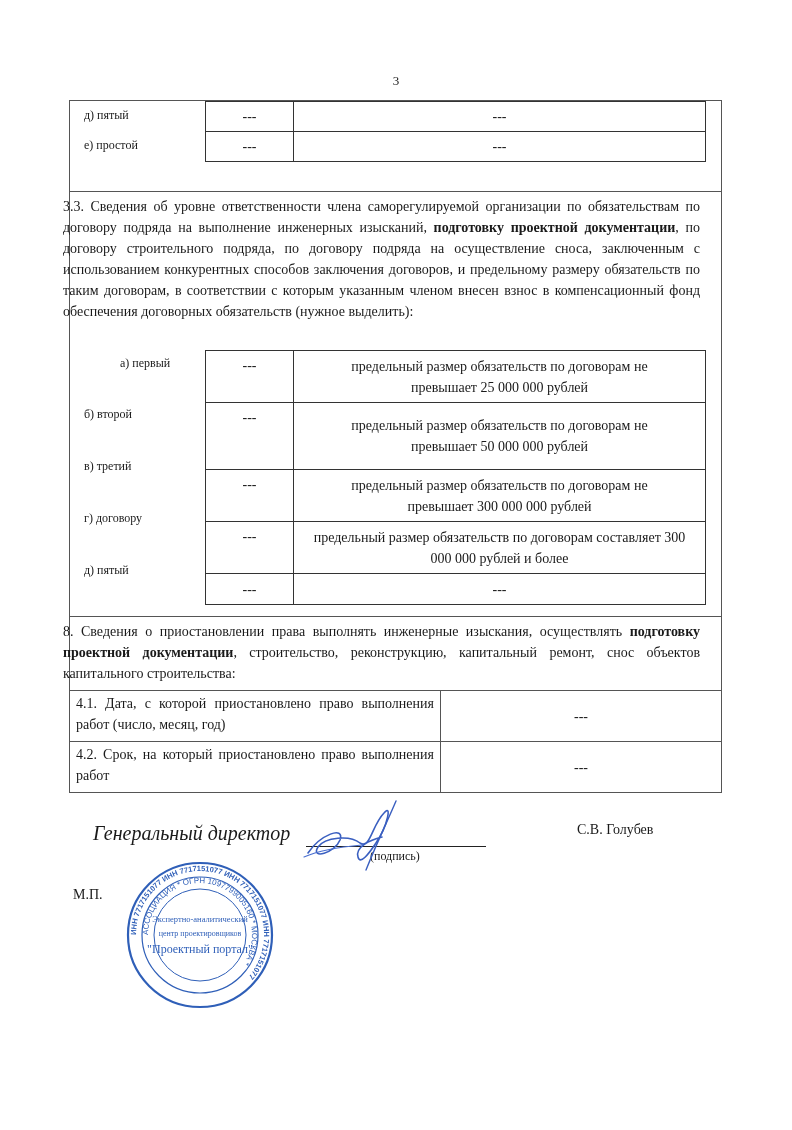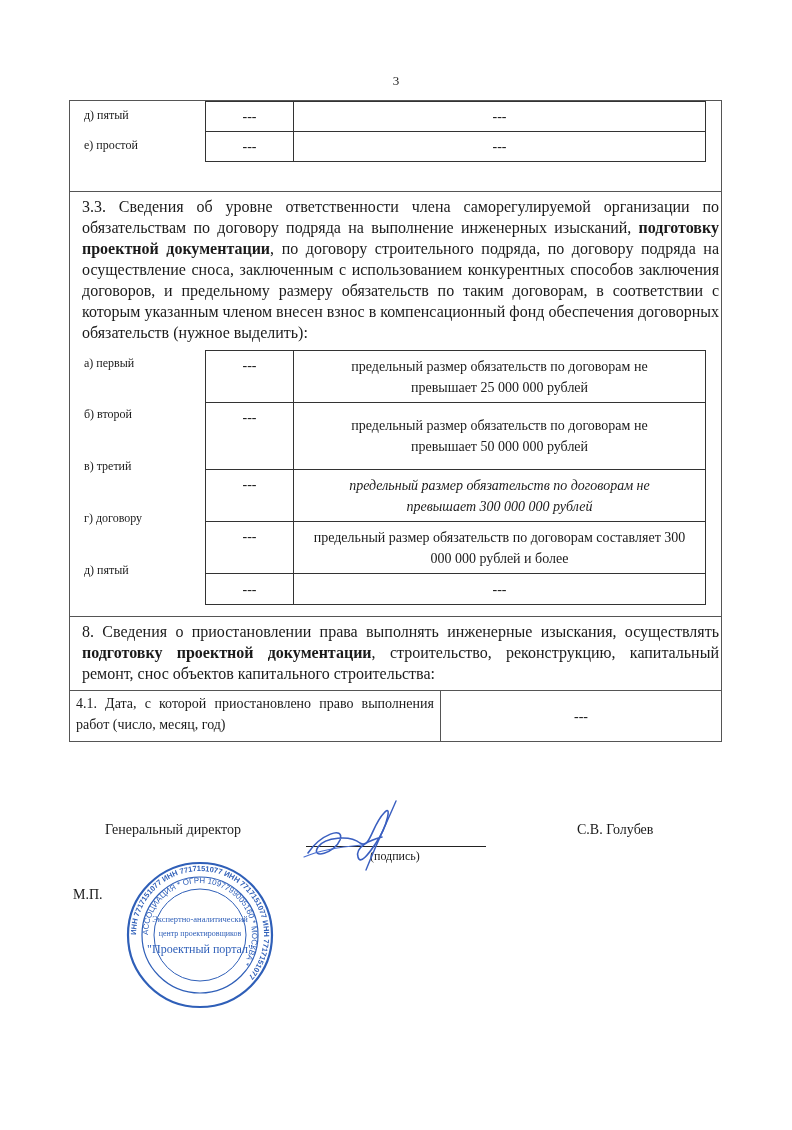--- a/index.html
+++ b/index.html
@@ -11,29 +11,29 @@
 
     .outer { position: absolute; left: 69px; width: 653px; border-left: 1px solid #555; border-right: 1px solid #555; box-sizing: border-box; }
     .hline { position: absolute; left: 69px; width: 653px; border-top: 1px solid #555; height: 0; }
 
     .sub-table { position: absolute; left: 205px; width: 501px; border-collapse: collapse; }
     .sub-table td { border: 1px solid #333; text-align: center; vertical-align: middle; font-size: 14px; line-height: 21px; padding: 0 6px; box-sizing: border-box; }
     .sub-table td.c1 { width: 88px; }
 
     .lbl { position: absolute; left: 84px; font-size: 12px; }
 
-    .para { position: absolute; left: 82px; width: 637px; font-size: 16px; line-height: 21px; text-align: justify; text-align-last: left; }
+    .para { position: absolute; left: 63px; width: 637px; font-size: 14px; line-height: 21px; text-align: justify; text-align-last: left; }
     .para b { font-weight: bold; }
 
     .t4 { position: absolute; left: 69px; width: 653px; border-collapse: collapse; }
     .t4 td { border: 1px solid #555; font-size: 14px; line-height: 21px; vertical-align: top; padding: 2px 6px; }
     .t4 td.q { width: 358px; text-align: justify; text-align-last: left; margin-top: 28px; }
     .t4 td.a { text-align: center; vertical-align: middle; }
 
-    .sig-left { position: absolute; left: 105px; top: 822px; font-size: 14px; }
+    .sig-left { position: absolute; left: 93px; top: 822px; font-size: 20px; font-style: italic; }
     .sig-right { position: absolute; left: 577px; top: 822px; font-size: 14px; }
     .sig-line { position: absolute; left: 306px; top: 846px; width: 180px; border-top: 1px solid #222; }
     .sig-cap { position: absolute; left: 370px; top: 849px; font-size: 12px; }
     .mp { position: absolute; left: 73px; top: 887px; font-size: 14px; }
     .signature { position: absolute; left: 300px; top: 795px; }
     .stamp { position: absolute; left: 120px; top: 860px; }
   </style>
 </head>
 <body>
 
@@ -58,59 +58,63 @@
     <td class="c1">---</td>
     <td>---</td>
   </tr>
 </tbody>
   </table>
 
 <div class="para" style="top:196px;">
   <span>3.3. Сведения об уровне ответственности члена саморегулируемой организации по обязательствам по договору подряда на выполнение инженерных изысканий, </span><b>подготовку проектной документации</b><span>, по договору строительного подряда, по договору подряда на осуществление сноса, заключенным с использованием конкурентных способов заключения договоров, и предельному размеру обязательств по таким договорам, в соответствии с которым указанным членом внесен взнос в компенсационный фонд обеспечения договорных обязательств (нужное выделить):</span>
 </div>
 
-<div class="lbl" style="top:356px;">а) первый</div>
+<div class="lbl" style="top:356px;margin-left:36px;">а) первый</div>
 <div class="lbl" style="top:407px;text-align:right;">б) второй</div>
 <div class="lbl" style="top:459px;">в) третий</div>
 <div class="lbl" style="top:511px;">г) договору</div>
 <div class="lbl" style="top:563px;">д) пятый</div>
 
 <table class="sub-table" style="top:350px;">
   <tbody>
       <tr style="height:52px;">
     <td class="c1" style="vertical-align:top;padding-top:4px;">---</td>
     <td style="padding:0 40px;">предельный размер обязательств по договорам не превышает 25 000 000 рублей</td>
   </tr>
   <tr style="height:52px;">
     <td class="c1" style="vertical-align:top;padding-top:4px;">---</td>
     <td style="padding:12px 40px;">предельный размер обязательств по договорам не превышает 50 000 000 рублей</td>
   </tr>
   <tr style="height:52px;">
     <td class="c1" style="vertical-align:top;padding-top:4px;">---</td>
-    <td style="padding:0 40px;font-style:italic;">предельный размер обязательств по договорам не превышает 300 000 000 рублей</td>
+    <td style="padding:0 40px;">предельный размер обязательств по договорам не превышает 300 000 000 рублей</td>
   </tr>
   <tr style="height:52px;">
     <td class="c1" style="vertical-align:top;padding-top:4px;">---</td>
     <td style="padding:0 8px;">предельный размер обязательств по договорам составляет 300 000 000 рублей и более</td>
   </tr>
   <tr style="height:31px;">
     <td class="c1">---</td>
     <td>---</td>
   </tr>
 </tbody>
   </table>
 
 <div class="para" style="top:621px;">
   <span>8. Сведения о приостановлении права выполнять инженерные изыскания, осуществлять </span><b>подготовку проектной документации</b><span>, строительство, реконструкцию, капитальный ремонт, снос объектов капитального строительства:</span>
 </div>
 
 <table class="t4" style="top:690px;">
   <tbody>
       <tr style="height:51px;">
     <td class="q">4.1. Дата, с которой приостановлено право выполнения работ (число, месяц, год)</td>
+    <td class="a">---</td>
+  </tr>
+  <tr style="height:51px;">
+    <td class="q">4.2. Срок, на который приостановлено право выполнения работ</td>
     <td class="a">---</td>
   </tr>
 </tbody>
   </table>
 
 <div class="sig-left">Генеральный директор</div>
 <div class="sig-line"></div>
 <div class="sig-cap">(подпись)</div>
 <div class="sig-right">С.В. Голубев</div>
 <div class="mp">М.П.</div>

